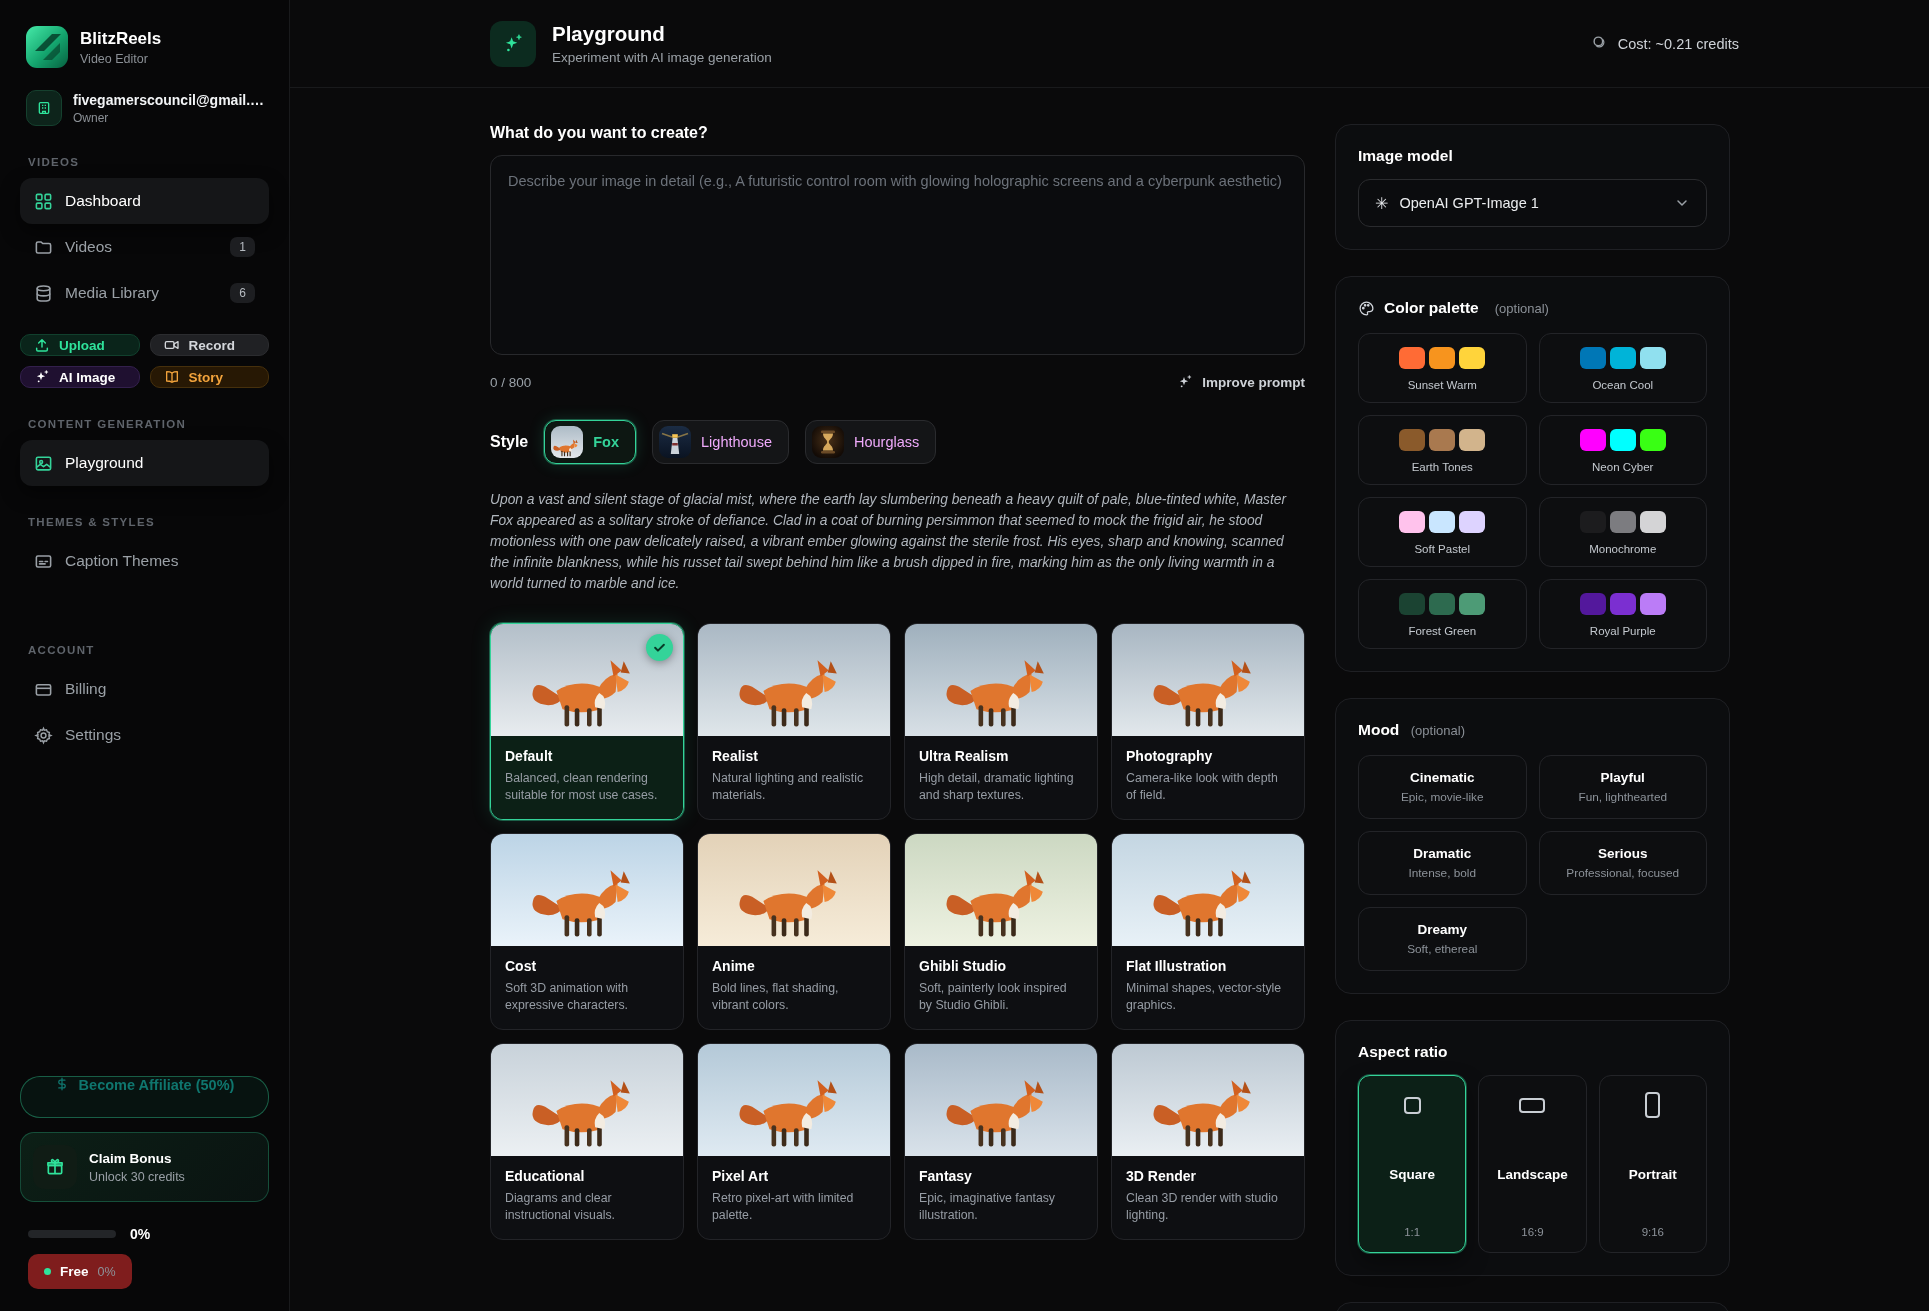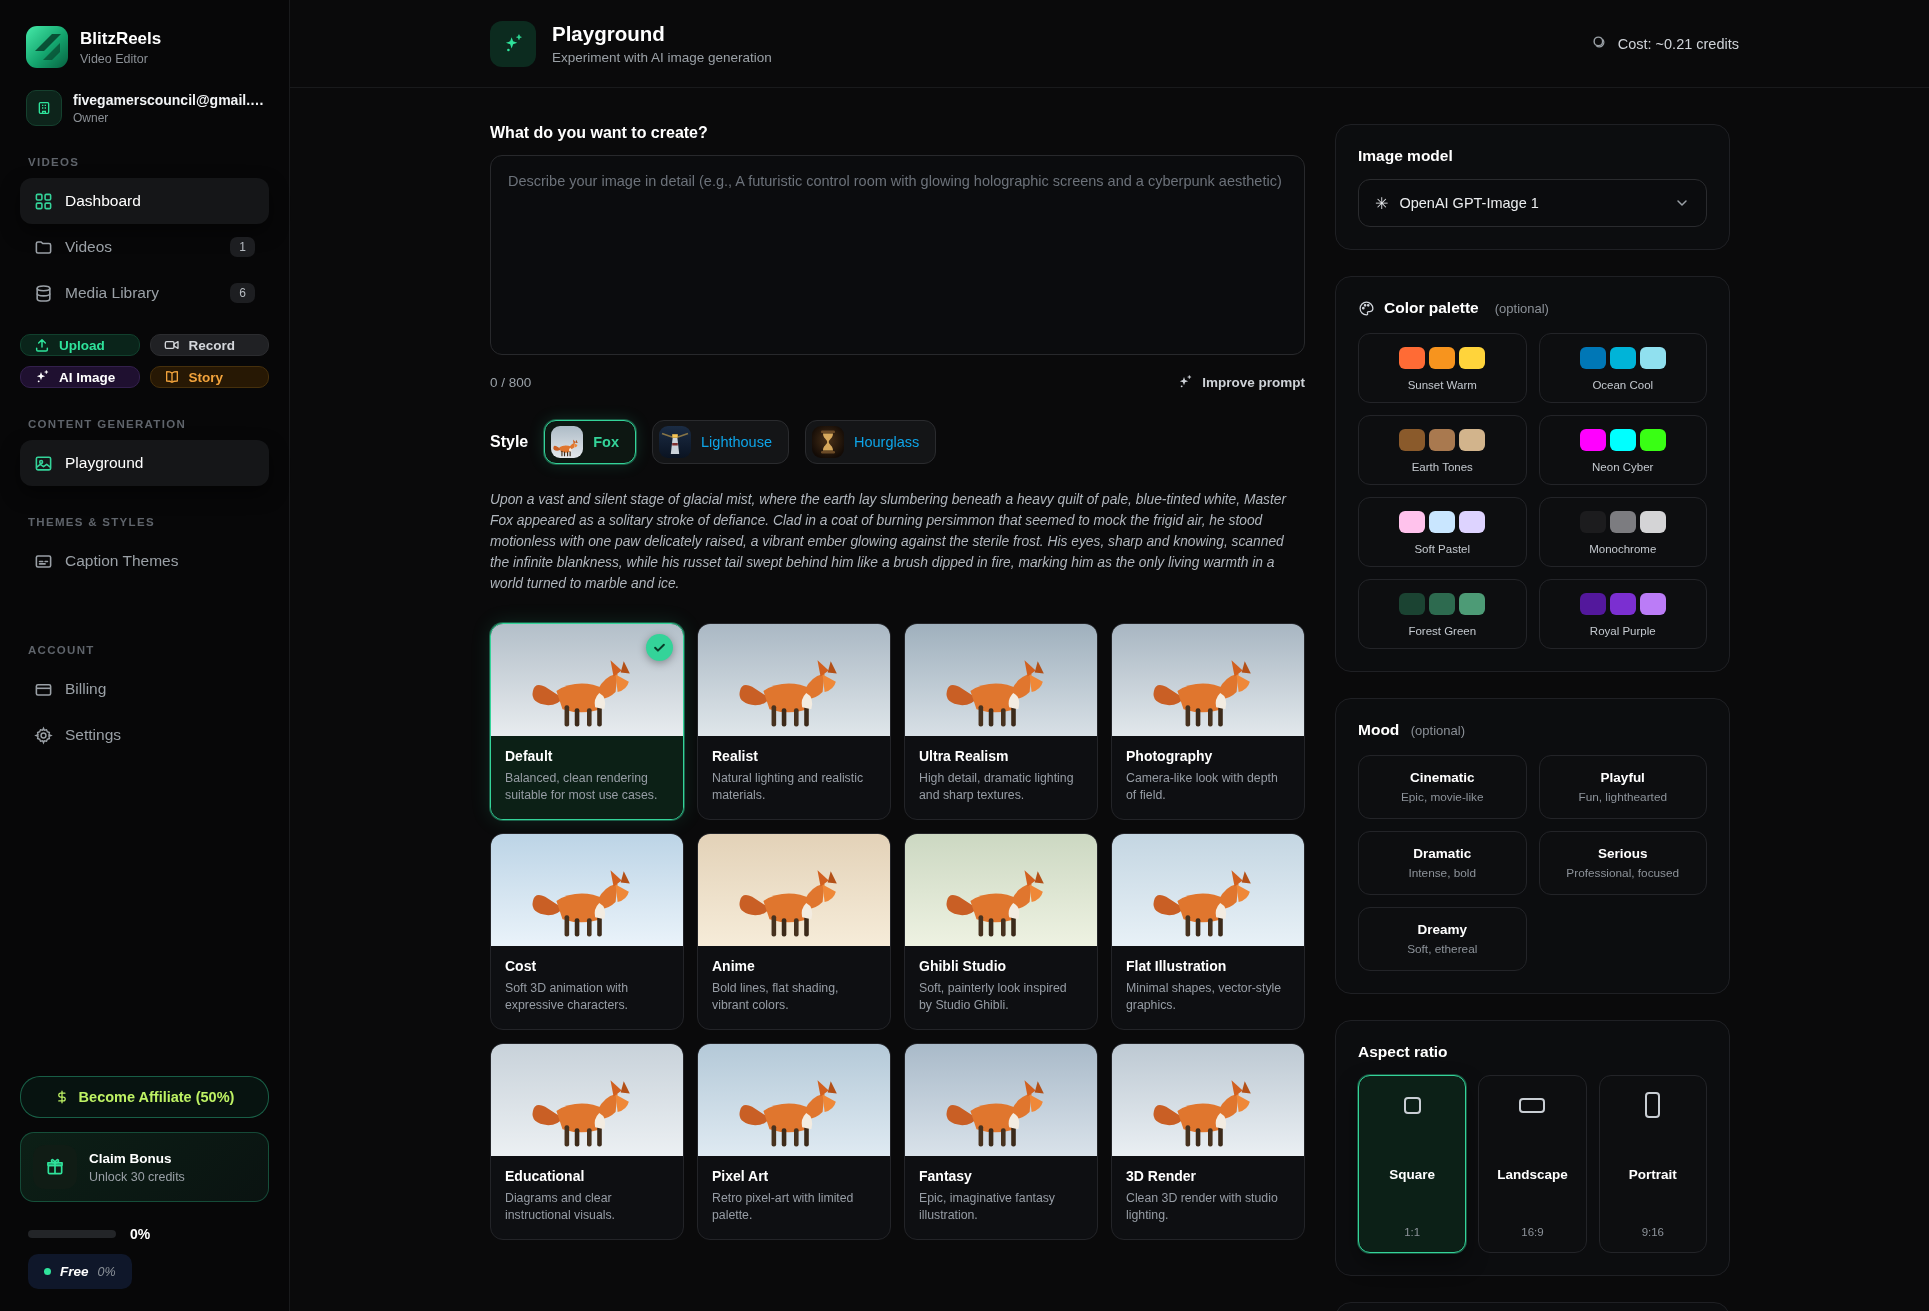--- a/index.html
+++ b/index.html
@@ -37,36 +37,36 @@
   .nav-badge { margin-left:auto; background:#1d1e21; border-radius:7px; padding:3px 9px; font-size:12px; color:#b6bbc1; }
   .actions-grid { display:grid; grid-template-columns:1fr 1fr; gap:10px; margin-top:18px; }
   .action-btn { display:flex; align-items:center; gap:9px; height:22px; padding:0 13px; border-radius:10px;
     font-size:13.5px; font-weight:700; cursor:pointer; border:1px solid transparent; }
   .action-btn svg { width:16px; height:16px; }
   .btn-upload { background:#0a241a; color:#2fe39b; border-color:#11402d; }
   .btn-record { background:#202124; color:#d3d6da; border-color:#2b2c2f; }
   .btn-ai     { background:#1f1030; color:#ffffff; border-color:#33204d; }
   .btn-story  { background:#271804; color:#f2a33c; border-color:#46300c; }
   .spacer { flex:1; }
-  .affiliate-btn { display:flex; align-items:center; justify-content:center; gap:10px; height:42px; width:100%;
+  .affiliate-btn { display:flex; justify-content:center; gap:10px; height:42px; width:100%;
     border-radius:20px; border:1px solid rgba(52,211,153,.4); background:rgba(16,185,129,.07);
-    color:#bef264; font-weight:700; font-size:14.5px; cursor:pointer; }
+    color:#0f766e; font-weight:700; font-size:14.5px; cursor:pointer; }
   .bonus-card { margin-top:14px; border:1px solid rgba(52,211,153,.28);
     background:linear-gradient(135deg,#0c1f16,#0a1311); border-radius:14px; padding:12px;
     display:flex; gap:12px; align-items:center; cursor:pointer; }
   .bonus-icon { width:44px; height:44px; border-radius:12px; background:#101c15; color:#2fe39b;
     display:flex; align-items:center; justify-content:center; flex:none; }
   .bonus-title { font-size:13.5px; font-weight:700; color:#fff; }
   .bonus-sub { font-size:12.5px; color:#9aa0a7; margin-top:4px; }
   .usage-row { margin-top:24px; display:flex; align-items:center; gap:14px; padding:0 8px; }
   .usage-track { width:88px; height:8px; border-radius:5px; background:#232528; overflow:hidden; }
   .usage-fill { height:100%; width:0%; background:#2fe39b; border-radius:5px; }
   .usage-pct { font-size:14px; font-weight:700; color:#fff; }
-  .plan-pill { margin-top:12px; display:inline-flex; align-items:center; gap:9px; background:#0f172a;
-    border-radius:10px; padding:10px 16px; align-self:flex-start; margin-left:8px;font-style:italic; }
+  .plan-pill { margin-top:12px; display:inline-flex; align-items:center; gap:9px; background:#7f1d1d;
+    border-radius:10px; padding:10px 16px; align-self:flex-start; margin-left:8px; }
   .dot { width:7px; height:7px; border-radius:50%; background:#2fe39b; }
   .plan-name { font-size:13.5px; font-weight:700; color:#fff; }
   .plan-pct { font-size:12.5px; color:#8d939a; }
 
   
   .main { margin-left:290px; }
   .topbar { height:88px; display:flex; align-items:center; justify-content:space-between;
     padding:0 190px 0 200px; border-bottom:1px solid #191a1c; }
   .topbar-left { display:flex; gap:16px; align-items:center; }
   .page-icon { width:46px; height:46px; border-radius:12px; background:#0c2b1f; color:#2fe39b;
@@ -85,21 +85,21 @@
   .prompt-area::placeholder { color:#6c727a; }
   .prompt-foot { display:flex; justify-content:space-between; align-items:center; margin-top:15px; }
   .counter { font-size:13.5px; color:#9aa1a8; }
   .improve-btn { display:flex; gap:9px; align-items:center; background:none; border:none; color:#ced2d7;
     font-size:13.5px; font-weight:700; cursor:pointer; }
   .improve-btn svg { width:16px; height:16px; }
 
   .style-row { display:flex; align-items:center; gap:16px; margin-top:30px; }
   .style-label { font-size:16px; font-weight:700; color:#fff; }
   .style-tab { display:flex; align-items:center; gap:10px; padding:0 16px 0 6px; height:44px; border-radius:12px;
-    border:1px solid #2a2b2e; background:#141517; color:#0ea5e9; font-size:14.5px; font-weight:500; cursor:pointer; }
+    border:1px solid #2a2b2e; background:#141517; color:#f0abfc; font-size:14.5px; font-weight:500; cursor:pointer; }
   .style-tab .thumb { width:32px; height:32px; border-radius:9px; overflow:hidden; position:relative; flex:none; }
   .style-tab.selected { border-color:#34d399; background:#0d1712; color:#34d399; font-weight:700;
     box-shadow:0 0 0 1px rgba(52,211,153,.35), 0 0 16px rgba(52,211,153,.18); }
   .thumb-fox  { background:linear-gradient(180deg,#adbbc6,#e3e8ec); }
   .thumb-light{ background:linear-gradient(180deg,#1b2c44,#0a1322); }
   .thumb-hour { background:radial-gradient(circle at 50% 45%,#4a3118,#130b06 78%); }
   .thumb svg.art { position:absolute; inset:0; width:100%; height:100%; }
   .thumb svg.fox { position:absolute; bottom:-1px; left:50%; transform:translateX(-50%); height:72%; }
 
   .style-desc { margin-top:26px; font-style:italic; font-size:13.8px; line-height:1.52; color:#b0b6bd; }

